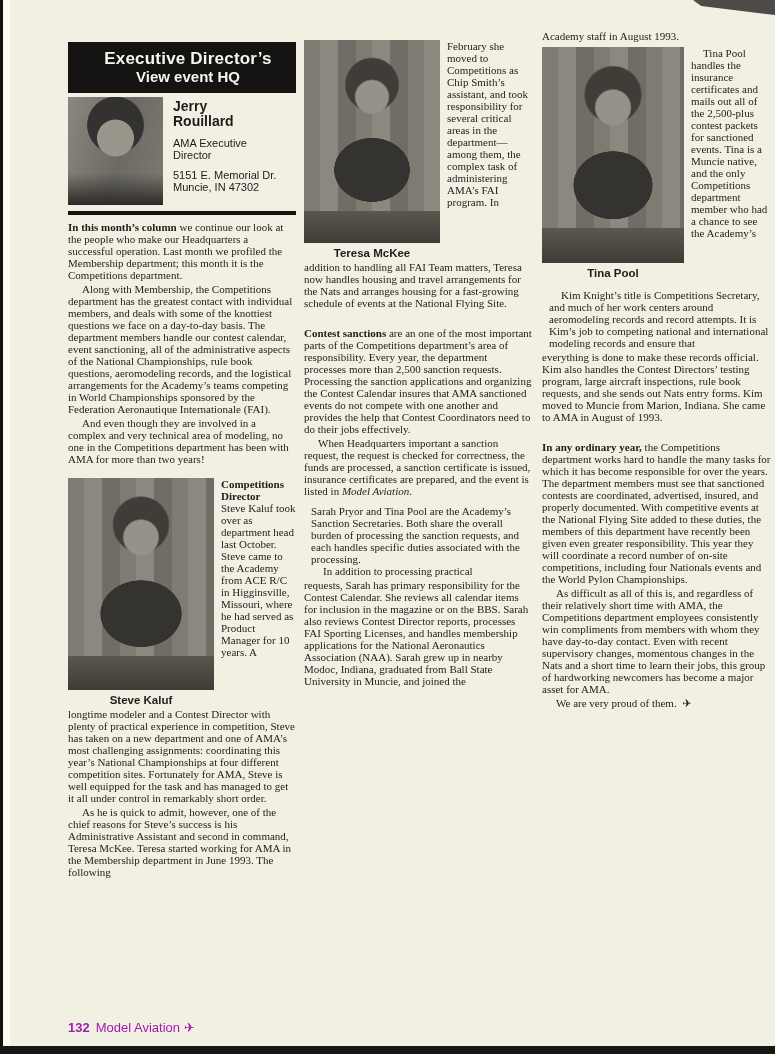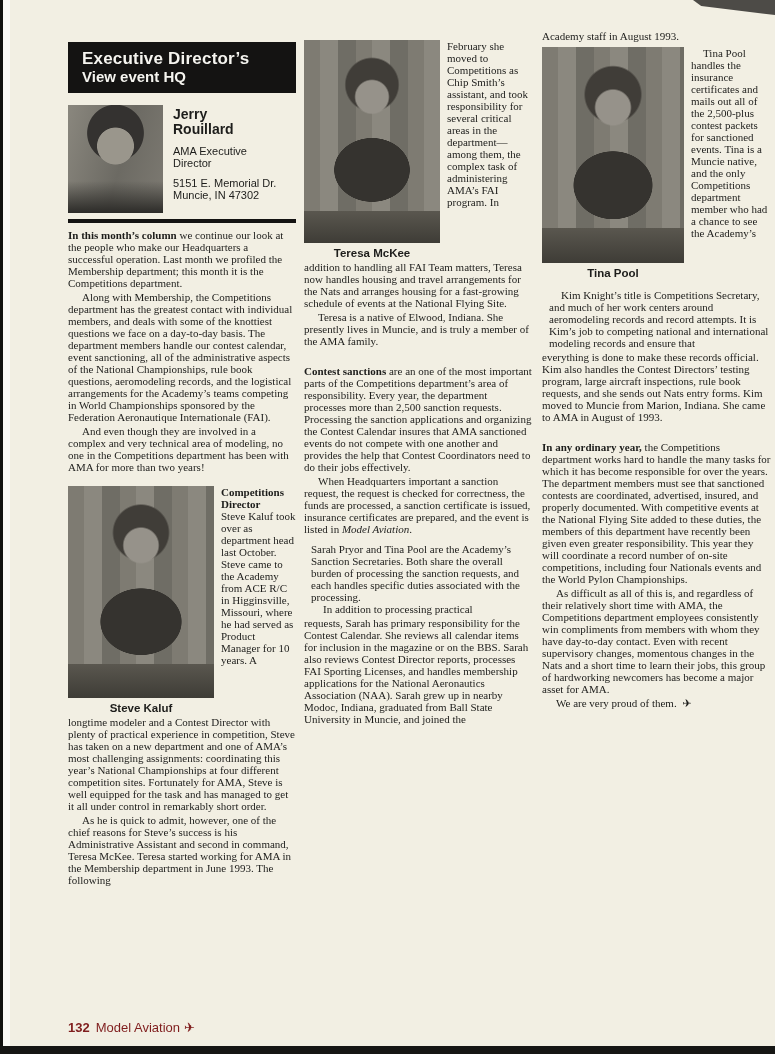--- a/index.html
+++ b/index.html
@@ -15,27 +15,27 @@
   .col1{left:68px;top:42px;}
   .col2{left:304px;top:40px;}
   .col3{left:542px;top:30px;width:229px;}
 
   p{margin:2px 0 0 0;}
   p.indent{text-indent:14px;}
   .sect-gap{margin-top:18px;}
   b.lead{font-weight:bold;}
 
   
-  .hdrbox{background:#141312;color:#f5f4ef;text-align:left;padding:7px 2px 8px 14px;
+  .hdrbox{background:#141312;color:#f5f4ef;text-align:center;padding:7px 2px 8px 14px;
           font-family:"Liberation Sans", sans-serif;}
   .hdr1{font-size:17px;font-weight:bold;line-height:19px;letter-spacing:.2px;}
   .hdr2{font-size:15px;font-weight:bold;line-height:17px;}
 
   
-  .dir-row{display:flex;margin-top:12px;}
+  .dir-row{display:flex;margin-top:4px;}
   .dir-text{margin-left:10px;font-family:"Liberation Sans", sans-serif;}
   .dir-name{font-size:14px;font-weight:bold;line-height:15px;margin-top:2px;width:80px;}
   .dir-title{font-size:11px;line-height:12px;margin-top:8px;width:90px;}
   .dir-addr{font-size:11px;line-height:12px;margin-top:8px;}
   .rule{height:4px;background:#141312;margin-top:6px;margin-bottom:6px;}
 
   
   .photo{position:relative;overflow:hidden;background:
       radial-gradient(circle at 50% 28%, #96928a 0 10%, rgba(0,0,0,0) 11%),
       radial-gradient(circle at 50% 22%, #403d38 0 15%, rgba(0,0,0,0) 16%),
@@ -55,21 +55,21 @@
   
   .prow{display:flex;}
   .pcol{flex:0 0 auto;}
   .side{margin-left:7px;flex:1 1 auto;}
   .side p{margin:0;}
   .side p.indent{text-indent:12px;}
   .side-head{font-weight:bold;}
 
   .plane{font-family:"DejaVu Sans", sans-serif;font-size:11px;}
   .footer{position:absolute;left:68px;top:1020px;font-family:"Liberation Sans", sans-serif;
-      font-size:13px;color:#7f1d1d;}
+      font-size:13px;color:#a21caf;}
   .footer b{margin-right:6px;}
   .footer .plane{font-size:13px;margin-left:4px;}
   .topline{margin:0;}
 </style>
 </head>
 <body>
 
 <div class="page">
   <div class="edge-black"></div>
   <div class="edge-white"></div>
@@ -115,21 +115,20 @@
     <div class="prow">
       <div class="pcol">
         <div class="photo" style="width:136px;height:203px;"></div>
         <div class="caption">Teresa McKee</div>
       </div>
       <div class="side">
         <p>February she moved to Competitions as Chip Smith’s assistant, and took responsibility for several critical areas in the department—among them, the complex task of administering AMA’s FAI program. In</p>
       </div>
     </div>
     <p>addition to handling all FAI Team matters, Teresa now handles housing and travel arrangements for the Nats and arranges housing for a fast-growing schedule of events at the National Flying Site.</p>
-    <p class="indent">Teresa is a native of Elwood, Indiana. She presently lives in Muncie, and is truly a member of the AMA family.</p>
     <p class="sect-gap"><b class="lead">Contest sanctions</b><span> are an one of the most important parts of the Competitions department’s area of responsibility. Every year, the department processes more than 2,500 sanction requests. Processing the sanction applications and organizing the Contest Calendar insures that AMA sanctioned events do not compete with one another and provides the help that Contest Coordinators need to do their jobs effectively.</span></p>
     <p class="indent"><span>When Headquarters important a sanction request, the request is checked for correctness, the funds are processed, a sanction certificate is issued, insurance certificates are prepared, and the event is listed in </span><i>Model Aviation</i><span>.</span></p>
 
     <div class="prow" style="margin-top:8px;">
       <div class="side">
         <p>Sarah Pryor and Tina Pool are the Academy’s Sanction Secretaries. Both share the overall burden of processing the sanction requests, and each handles specific duties associated with the processing.</p>
         <p class="indent">In addition to processing practical</p>
       </div>
     </div>
     <p>requests, Sarah has primary responsibility for the Contest Calendar. She reviews all calendar items for inclusion in the magazine or on the BBS. Sarah also reviews Contest Director reports, processes FAI Sporting Licenses, and handles membership applications for the National Aeronautics Association (NAA). Sarah grew up in nearby Modoc, Indiana, graduated from Ball State University in Muncie, and joined the</p>

